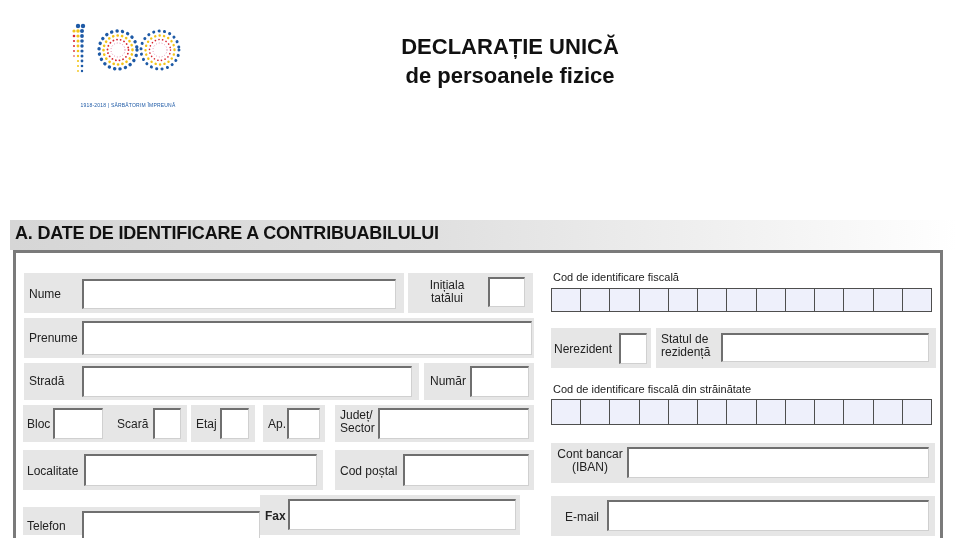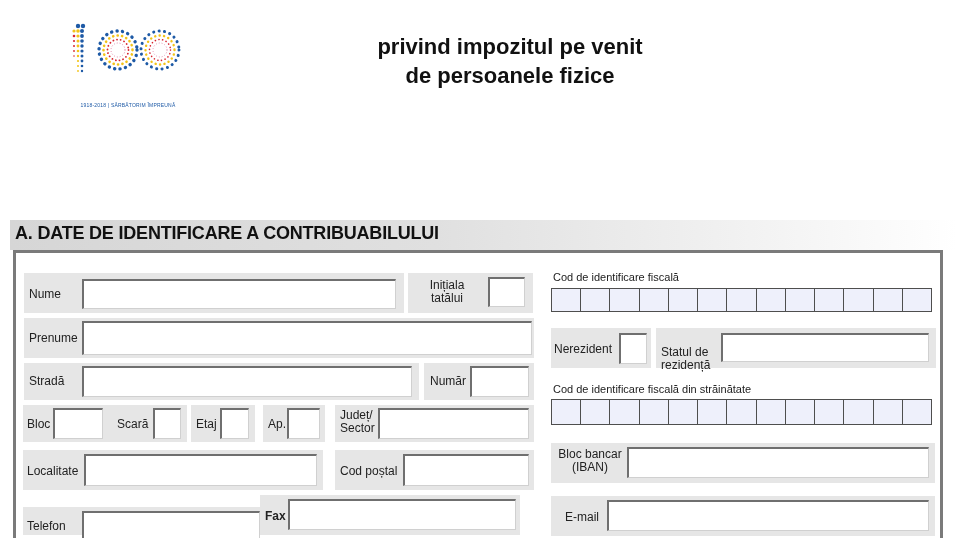--- a/index.html
+++ b/index.html
@@ -113,21 +113,21 @@
       <circle cx="92" cy="28" r="19" stroke="#1e5aa6" stroke-width="3" stroke-dasharray="0.1 5.4" stroke-linecap="round"></circle>
       <circle cx="92" cy="28" r="14.5" stroke="#f2c318" stroke-width="2.4" stroke-dasharray="0.1 4.4" stroke-linecap="round"></circle>
       <circle cx="92" cy="28" r="10.5" stroke="#d8262f" stroke-width="1.6" stroke-dasharray="0.1 3.6" stroke-linecap="round"></circle>
       <circle cx="92" cy="28" r="7" stroke="#e07aa0" stroke-width="0.9" stroke-dasharray="0.1 2.8" stroke-linecap="round"></circle>
     </g>
   </svg>
   <div class="logo-sub">1918-2018 | SĂRBĂTORIM ÎMPREUNĂ</div>
 </div>
 
 <div class="abs title">
-  <div>privind impozitul pe venit</div>
+  <div>DECLARAȚIE UNICĂ</div>
   <div>de persoanele fizice</div>
 </div>
 
 <div class="abs section-head">
   <div class="section-title">A. DATE DE IDENTIFICARE A CONTRIBUABILULUI</div>
 </div>
 
 <div class="abs frame"></div>
 
 <div class="panel" style="left:24px; top:273px; width:380px; height:40px;">
@@ -211,21 +211,21 @@
   <div class="cell"></div>
   <div class="cell"></div>
   <div class="cell"></div>
 </div>
 
 <div class="panel" style="left:551px; top:328px; width:100px; height:40px;">
   <span class="lbl" style="left:3px; top:14px;">Nerezident</span>
   <div class="inp" style="left:68px; top:5px; width:28px; height:31px;"></div>
 </div>
 <div class="panel" style="left:656px; top:328px; width:280px; height:40px;">
-  <span class="lbl lbl2" style="left:5px; top:18px;">
+  <span class="lbl lbl2" style="left:5px; top:5px;">
     <span>Statul de</span><br><span>rezidență</span>
   </span>
   <div class="inp" style="left:65px; top:5px; width:208px; height:29px;"></div>
 </div>
 
 <span class="lbl" style="left:553px; top:383px; font-size:11px;">Cod de identificare fiscală din străinătate</span>
 <div class="grid" style="left:551px; top:399px; width:381px; height:26px;">
   <div class="cell"></div>
   <div class="cell"></div>
   <div class="cell"></div>
@@ -236,21 +236,21 @@
   <div class="cell"></div>
   <div class="cell"></div>
   <div class="cell"></div>
   <div class="cell"></div>
   <div class="cell"></div>
   <div class="cell"></div>
 </div>
 
 <div class="panel" style="left:551px; top:443px; width:384px; height:40px;">
   <span class="lbl lbl2 lbl-c" style="left:3px; top:5px; width:72px;">
-    <span>Bloc bancar</span><br><span>(IBAN)</span>
+    <span>Cont bancar</span><br><span>(IBAN)</span>
   </span>
   <div class="inp" style="left:76px; top:4px; width:302px; height:31px;"></div>
 </div>
 
 <div class="panel" style="left:551px; top:496px; width:384px; height:40px;">
   <span class="lbl" style="left:14px; top:14px;">E-mail</span>
   <div class="inp" style="left:56px; top:4px; width:322px; height:31px;"></div>
 </div>
 
 </body></html>

